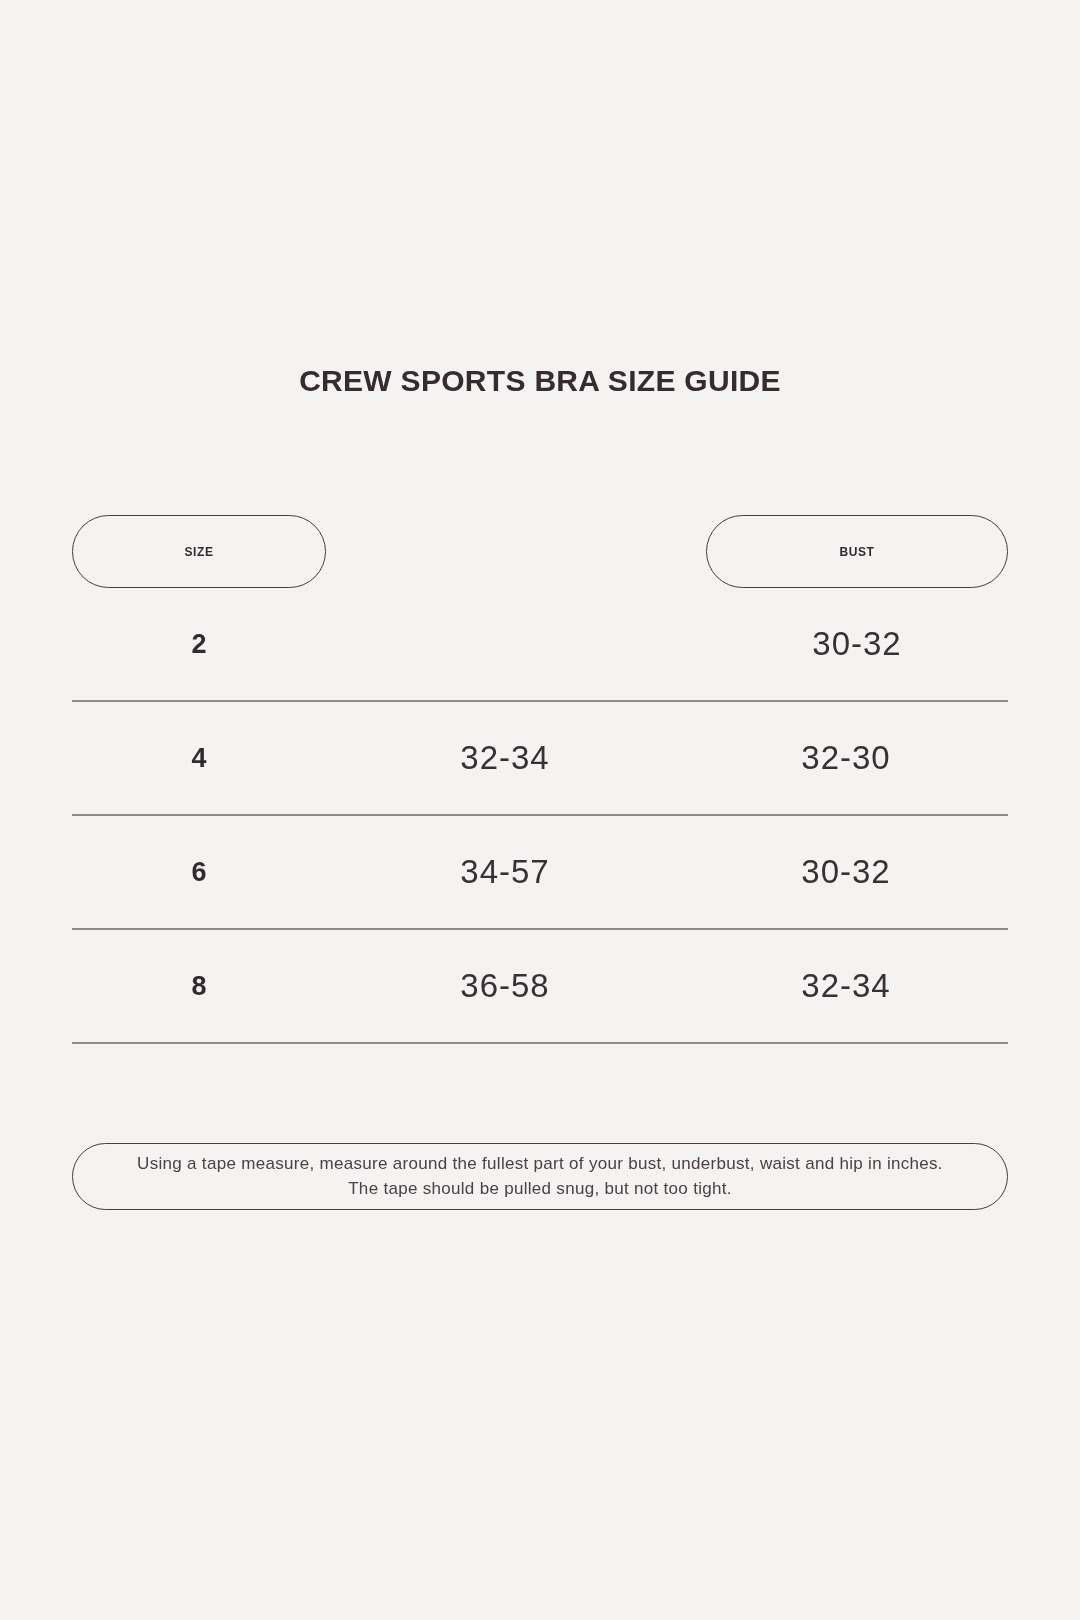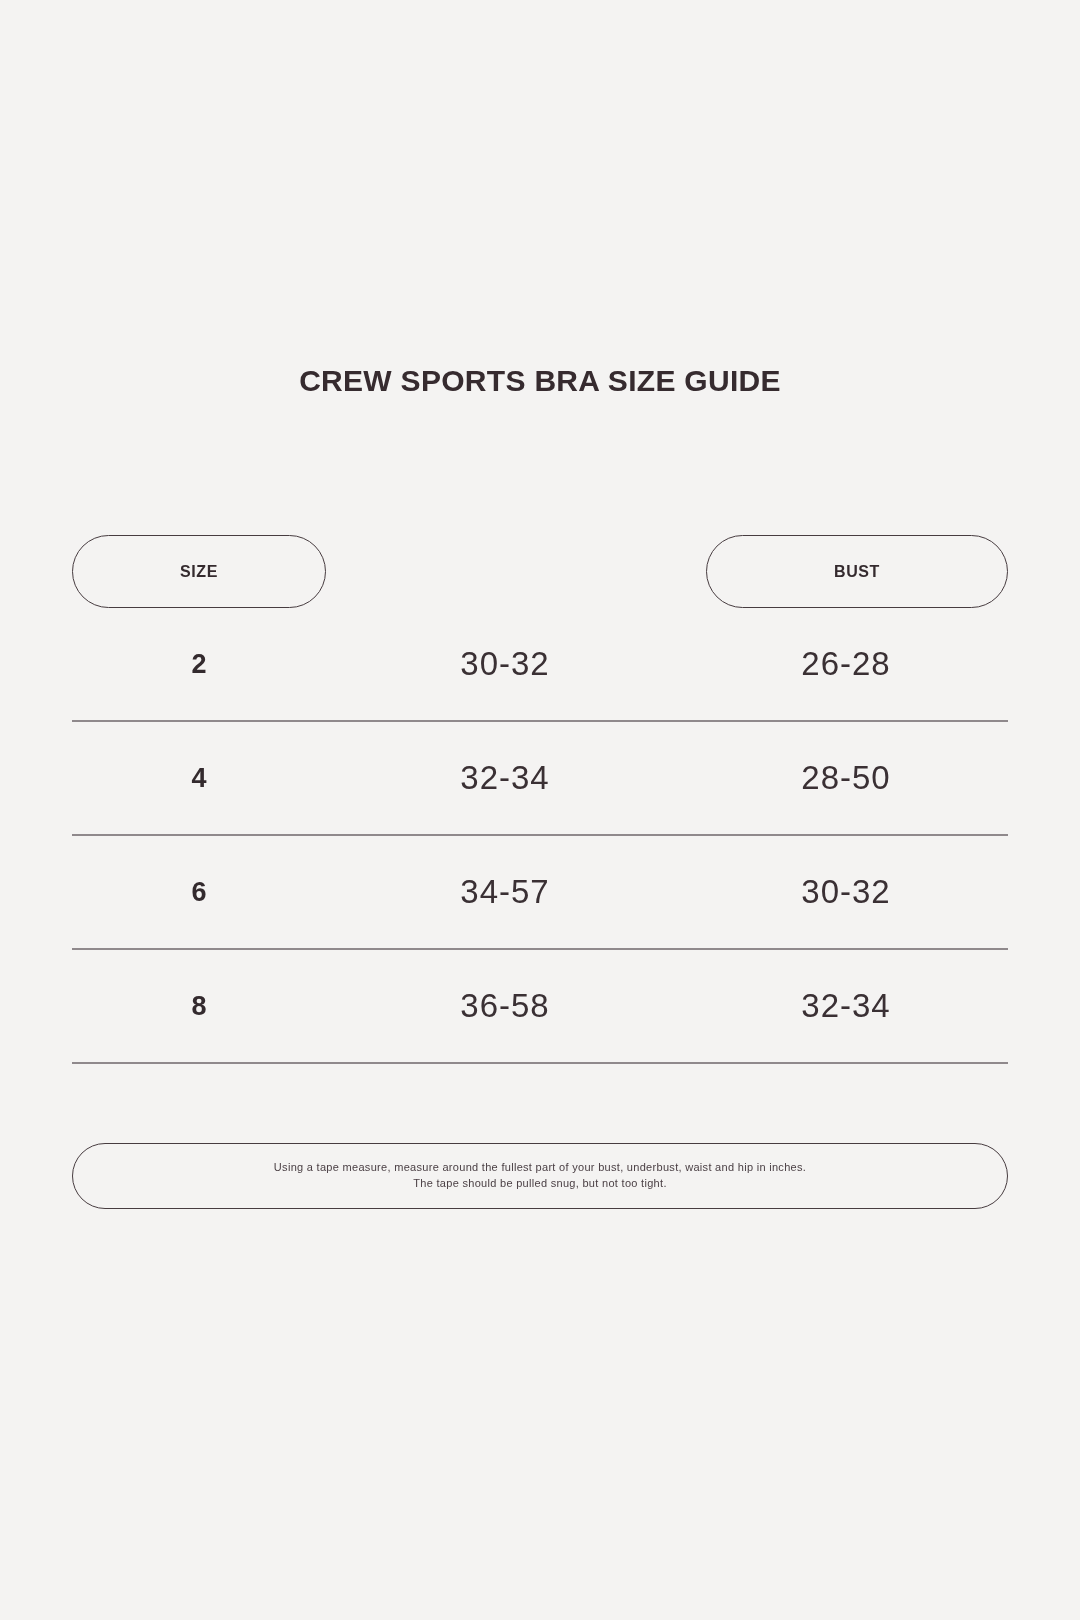--- a/index.html
+++ b/index.html
@@ -38,26 +38,25 @@
     justify-content: space-between;
   }
   .pill {
     box-sizing: border-box;
     height: 73px;
     border: 1.5px solid #473c40;
     border-radius: 40px;
     display: flex;
     align-items: center;
     justify-content: center;
-    font-size: 16px;
+    font-size: 12px;
     font-weight: 700;
     letter-spacing: 0.6px;
     color: #342a2e;
     background: transparent;
-    margin-top: 20px;
   }
   .col1 { width: 254px; }
   .col2 { width: 302px; }
   .col3 { width: 324px; }
   .rows { margin-top: 0; }
   .row {
     display: flex;
     justify-content: space-between;
     align-items: center;
     height: 112px;
@@ -86,21 +85,21 @@
     top: 1143px;
     width: 936px;
     min-height: 66px;
     border: 1.5px solid #473c40;
     border-radius: 36px;
     display: flex;
     flex-direction: column;
     align-items: center;
     justify-content: center;
     text-align: center;
-    font-size: 11px;
+    font-size: 17px;
     line-height: 1.45;
     letter-spacing: 0.3px;
     color: #4b4045;
     padding: 8px 30px;
   }
 </style>
 </head>
 <body>
 
 <div class="page">
@@ -112,27 +111,26 @@
     <div class="header-row">
       <div class="pill col1">SIZE</div>
       <div class="pill col2">BUST</div>
     </div>
 
     <div class="rows">
 
       <div class="row">
         <div class="cell cell-size col1">2</div>
         <div class="cell cell-range col2">30-32</div>
-        <div class="cell cell-range col3">26-28</div>
       </div>
 
       <div class="row">
         <div class="cell cell-size col1">4</div>
         <div class="cell cell-range col2">32-34</div>
-        <div class="cell cell-range col3">28-50</div>
+        <div class="cell cell-range col3">32-30</div>
       </div>
 
       <div class="row">
         <div class="cell cell-size col1">6</div>
         <div class="cell cell-range col2">34-57</div>
         <div class="cell cell-range col3">30-32</div>
       </div>
 
       <div class="row">
         <div class="cell cell-size col1">8</div>

